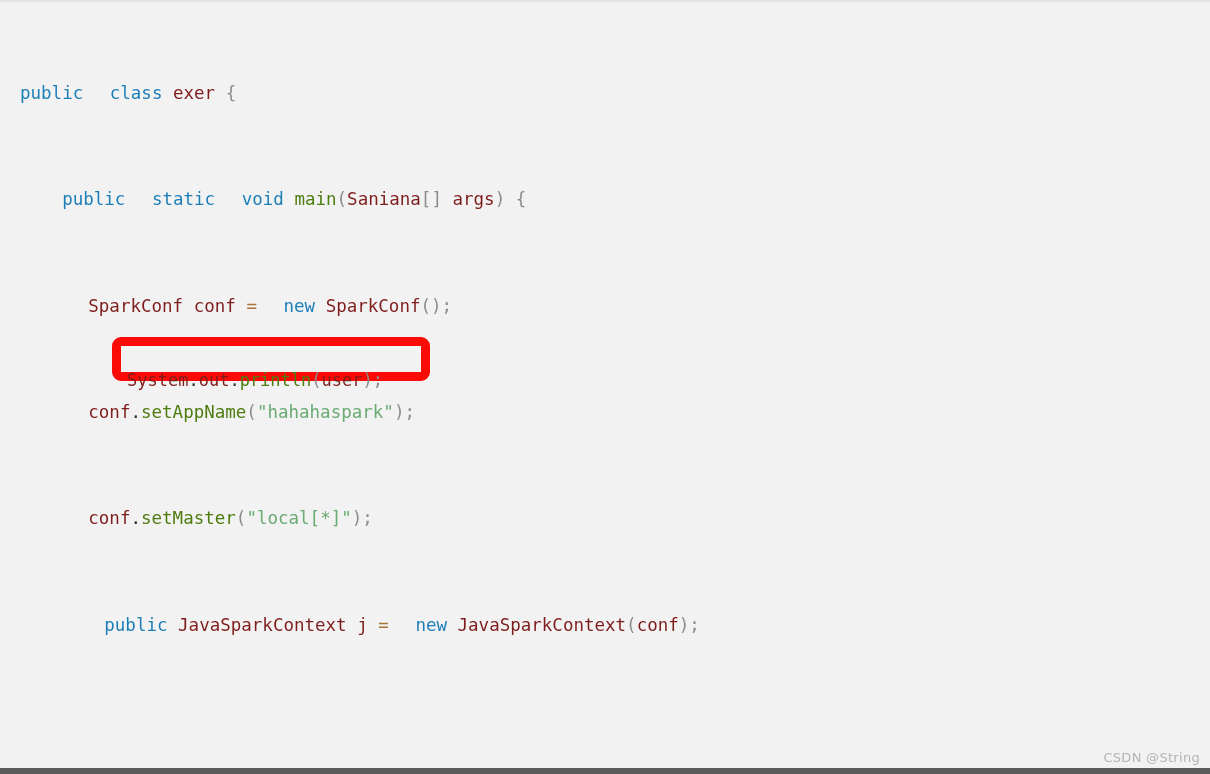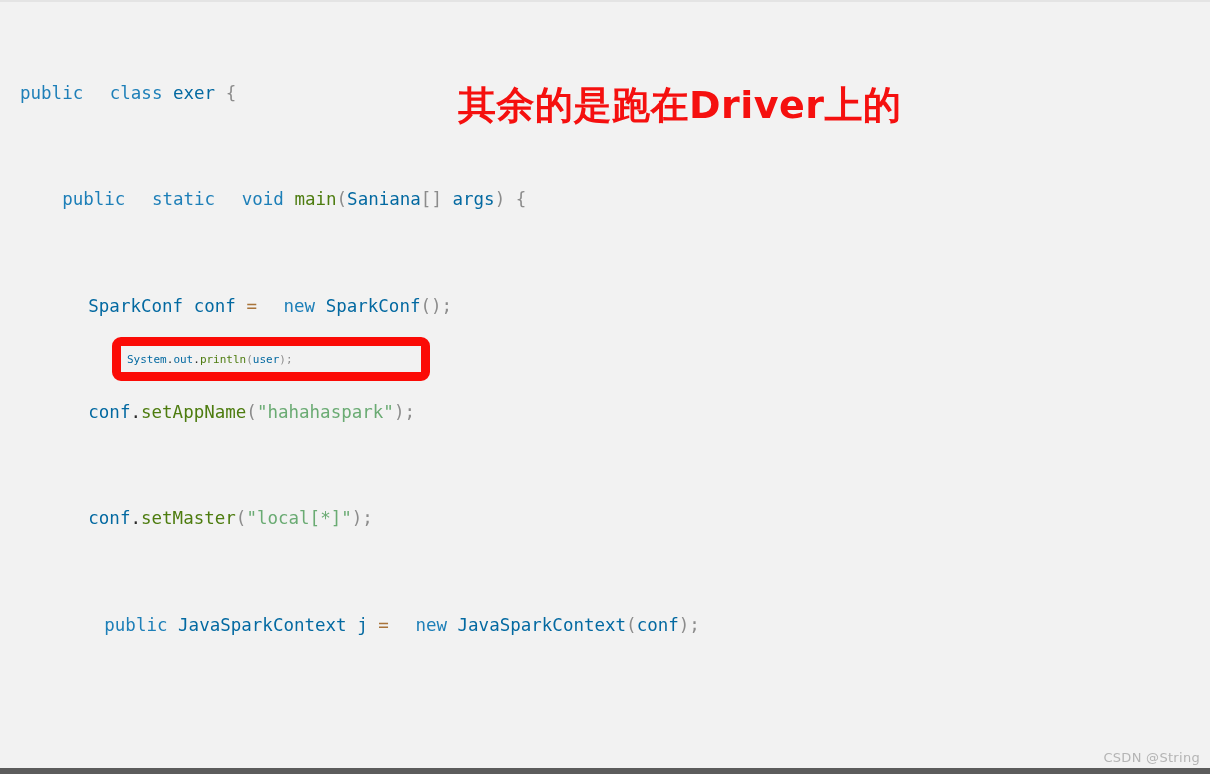--- a/index.html
+++ b/index.html
@@ -47,21 +47,21 @@
     letter-spacing: 0px;
   }
   .ln {
     display: block;
     height: 26.6px;
     padding-left: 4px;
   }
 
   
   .kw   { color: #1d7fb8; margin-left: 16px; }   
-  .typ  { color: #0369a1; }   
+  .typ  { color: #7f1d1d; }   
   .mth  { color: #4d7c0f; }   
   .str  { color: #6aab73; }   
   .pun  { color: #8c8c8c; }   
   .op   { color: #a9743a; }   
   .dot  { color: #2b2b2b; }
 
   
   .anno {
     position: absolute;
     color: #f5100f;
@@ -97,22 +97,22 @@
     position: absolute;
     left: 121px;
     top: 346px;
     width: 300px;
     height: 26px;
     background: #f2f2f2;
   }
   #highlight-line {
     position: absolute;
     left: 127px;
-    top: 347px;
-    font-size: 11px;
+    top: 367px;
+    font-size: 17px;
     line-height: 26.6px;
     white-space: pre;
     font-family: "DejaVu Sans Mono", "Liberation Mono", monospace;
     color: #2b2b2b;
   }
 
   
   #watermark {
     position: absolute;
     right: 10px;
@@ -191,20 +191,19 @@
     
 
     
 
   </div>
 
   <div id="highlight-box"></div>
   <div id="highlight-box-inner"></div>
   <div id="highlight-line"><span class="typ">System</span><span class="dot">.</span><span class="typ">out</span><span class="dot">.</span><span class="mth">println</span><span class="pun">(</span><span class="typ">user</span><span class="pun">);</span></div>
 
-  <div class="anno" id="anno-driver">其余的是跑在Driver上的</div>
 
 
   <div id="watermark">CSDN @String</div>
 
   <div id="bottom-bar"></div>
 
 </div>
 
 </body></html>

